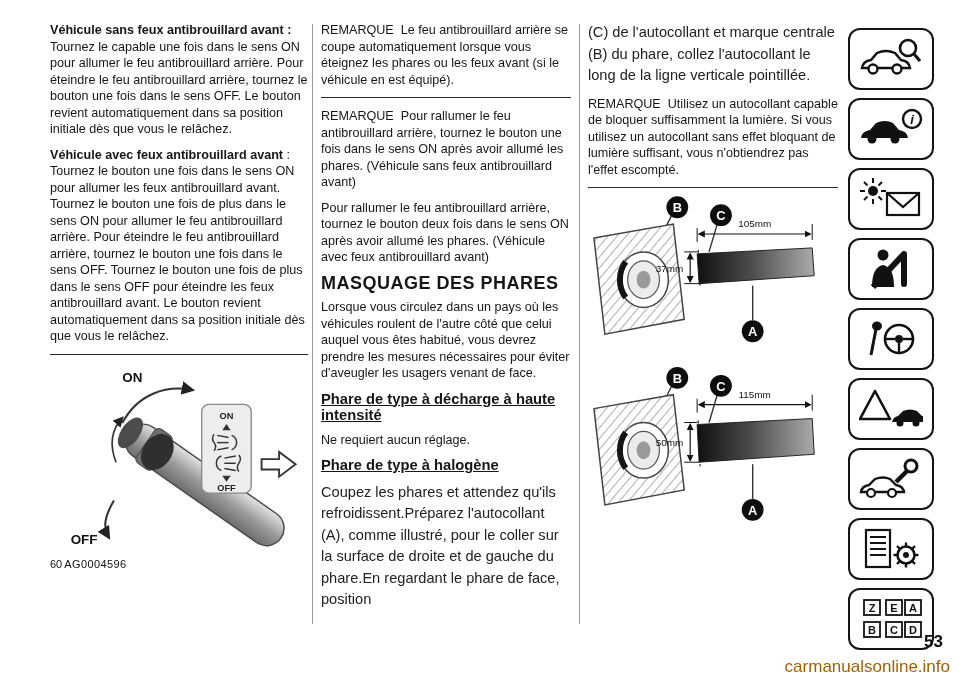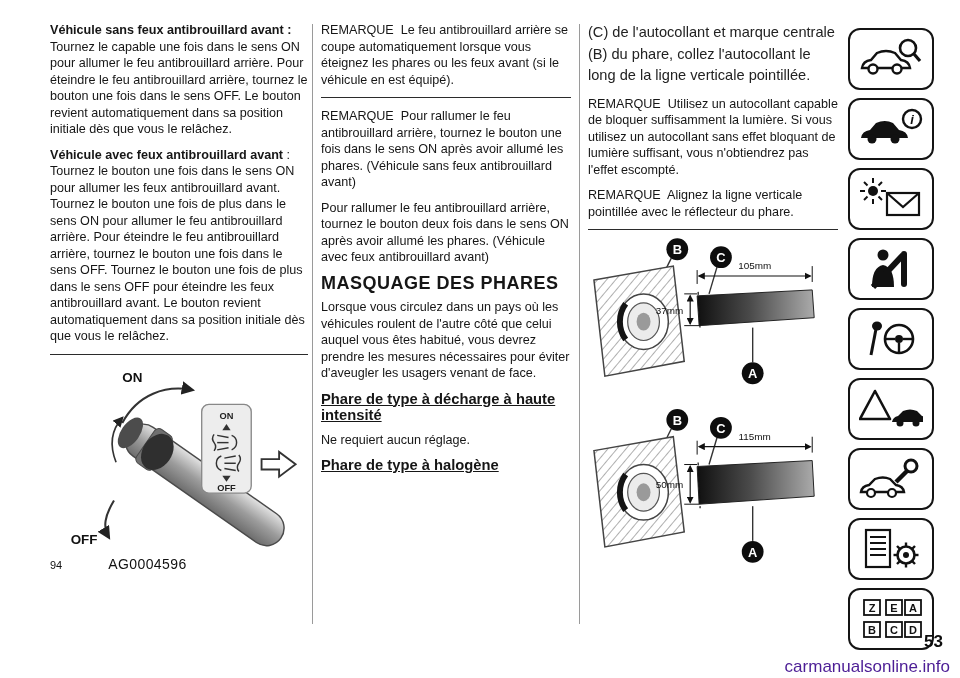--- a/index.html
+++ b/index.html
@@ -24,33 +24,33 @@
   .rule { border:0; border-top:1px solid #2b2b2b; margin:4px 0 10px 0; }
   .rule.prefig { margin:8px 0 6px 0; }
 
   .sec-heading { font-size:18px; font-weight:bold; letter-spacing:.5px; margin:4px 0 8px 0; }
   .subhead { font-weight:bold; margin:2px 0 8px 0;text-decoration:underline; }
   .big-text { font-size:14.6px; line-height:21.5px; color:#222; }
 
   .figure { margin-top:2px; }
   .fig-caption { display:flex; align-items:baseline; gap:2px; margin-top:3px; }
   .fig-num  { font-size:11px; color:#111; }
-  .fig-code { font-size:14px; letter-spacing:.4px; color:#111;margin-left:44px; }
+  .fig-code { font-size:11px; letter-spacing:.4px; color:#111; }
 
   svg text { font-family:"Liberation Sans", sans-serif; }
 
   .sidebar { position:absolute; left:848px; top:28px; width:90px; }
   .icon-box {
     width:86px; height:62px; border:2.5px solid #141414; border-radius:12px;
     margin-bottom:8px; display:flex; align-items:center; justify-content:center;
     background:#fff;
   }
 
   .page-number { position:absolute; right:17px; bottom:26px; font-size:17px; font-weight:bold; color:#0d0d0d; }
-  .watermark   { position:absolute; right:10px; bottom:1px; font-size:17px; color:#4c1d95; }
+  .watermark   { position:absolute; right:10px; bottom:1px; font-size:17px; color:#a16207; }
 </style>
 </head>
 <body>
 
 <div class="page">
 
   <div class="vsep" id="vsep1"></div>
   <div class="vsep" id="vsep2"></div>
 
   <section class="col" id="col1">
@@ -101,42 +101,42 @@
             <line x1="169" y1="99" x2="180" y2="99"></line>
             <line x1="169" y1="104" x2="180" y2="106"></line>
             <path d="M183 91 q3 4 0 8 q-3 4 0 8"></path>
           </g>
           <polygon points="171,117 167,111 175,111" fill="#333"></polygon>
           <text x="171" y="126" font-size="9" font-weight="bold" text-anchor="middle" fill="#222">OFF</text>
         </g>
         <polygon points="205,95 222,95 222,88 238,100 222,112 222,105 205,105" fill="#fff" stroke="#333" stroke-width="1.8"></polygon>
       </svg>
       <div class="fig-caption">
-        <span class="fig-num">94</span>
+        <span class="fig-num">60</span>
         <span class="fig-code">AG0004596</span>
       </div>
     </div>
   </section>
 
   <section class="col" id="col2">
     <p class="note">REMARQUE&nbsp; Le feu antibrouillard arrière se coupe automatiquement lorsque vous éteignez les phares ou les feux avant (si le véhicule en est équipé).</p>
     <hr class="rule">
     <p class="note">REMARQUE&nbsp; Pour rallumer le feu antibrouillard arrière, tournez le bouton une fois dans le sens ON après avoir allumé les phares. (Véhicule sans feux antibrouillard avant)</p>
     <p class="para">Pour rallumer le feu antibrouillard arrière, tournez le bouton deux fois dans le sens ON après avoir allumé les phares. (Véhicule avec feux antibrouillard avant)</p>
     <h2 class="sec-heading">MASQUAGE DES PHARES</h2>
     <p class="para">Lorsque vous circulez dans un pays où les véhicules roulent de l'autre côté que celui auquel vous êtes habitué, vous devrez prendre les mesures nécessaires pour éviter d'aveugler les usagers venant de face.</p>
     <h3 class="subhead">Phare de type à décharge à haute intensité</h3>
     <p class="para">Ne requiert aucun réglage.</p>
     <h3 class="subhead">Phare de type à halogène</h3>
+    <p class="para big-text">Coupez les phares et attendez qu'ils refroidissent.Préparez l'autocollant (A), comme illustré, pour le coller sur la surface de droite et de gauche du phare.En regardant le phare de face, position</p>
   </section>
 
   <section class="col" id="col3">
     <p class="para big-text">(C) de l'autocollant et marque centrale (B) du phare, collez l'autocollant le long de la ligne verticale pointillée.</p>
     <p class="note">REMARQUE&nbsp; Utilisez un autocollant capable de bloquer suffisamment la lumière. Si vous utilisez un autocollant sans effet bloquant de lumière suffisant, vous n'obtiendrez pas l'effet escompté.</p>
-    <p class="note">REMARQUE&nbsp; Alignez la ligne verticale pointillée avec le réflecteur du phare.</p>
     <hr class="rule prefig">
 
     <div class="figure">
       <svg width="250" height="336" viewBox="0 0 252 338">
         <defs>
           <pattern id="hatch82" patternUnits="userSpaceOnUse" width="7" height="7" patternTransform="rotate(40)">
             <rect width="7" height="7" fill="#fff"></rect>
             <line x1="0" y1="0" x2="0" y2="7" stroke="#9b9b9b" stroke-width="1.6"></line>
           </pattern>
           <linearGradient id="stickG" x1="0" y1="0" x2="1" y2="0">

